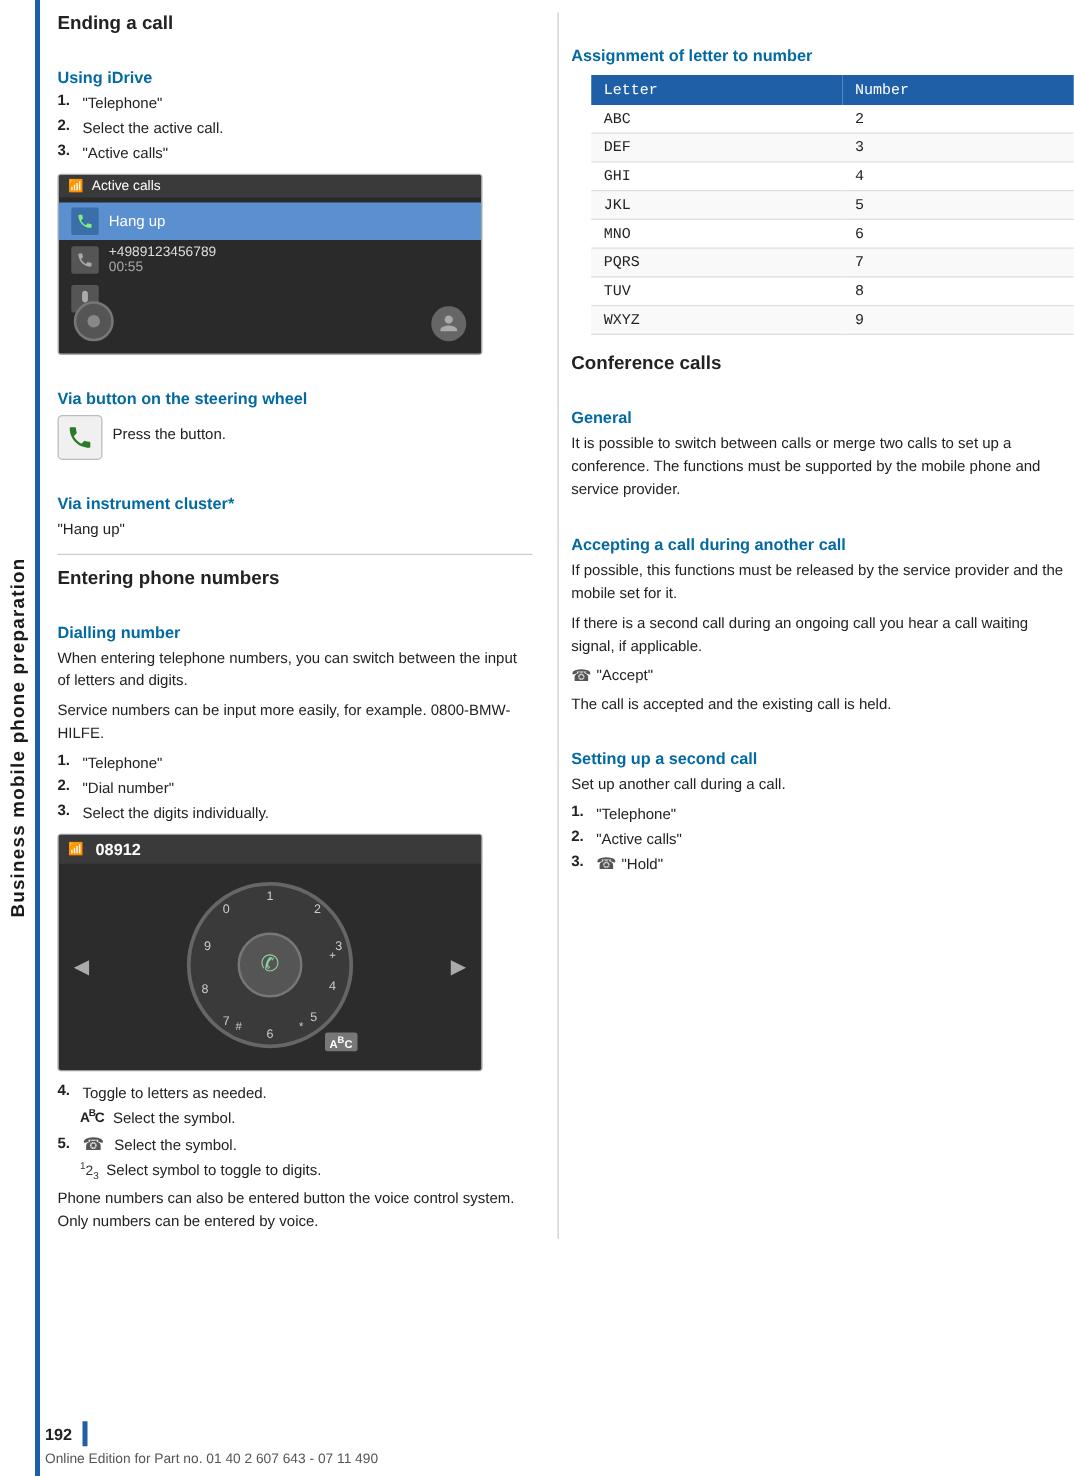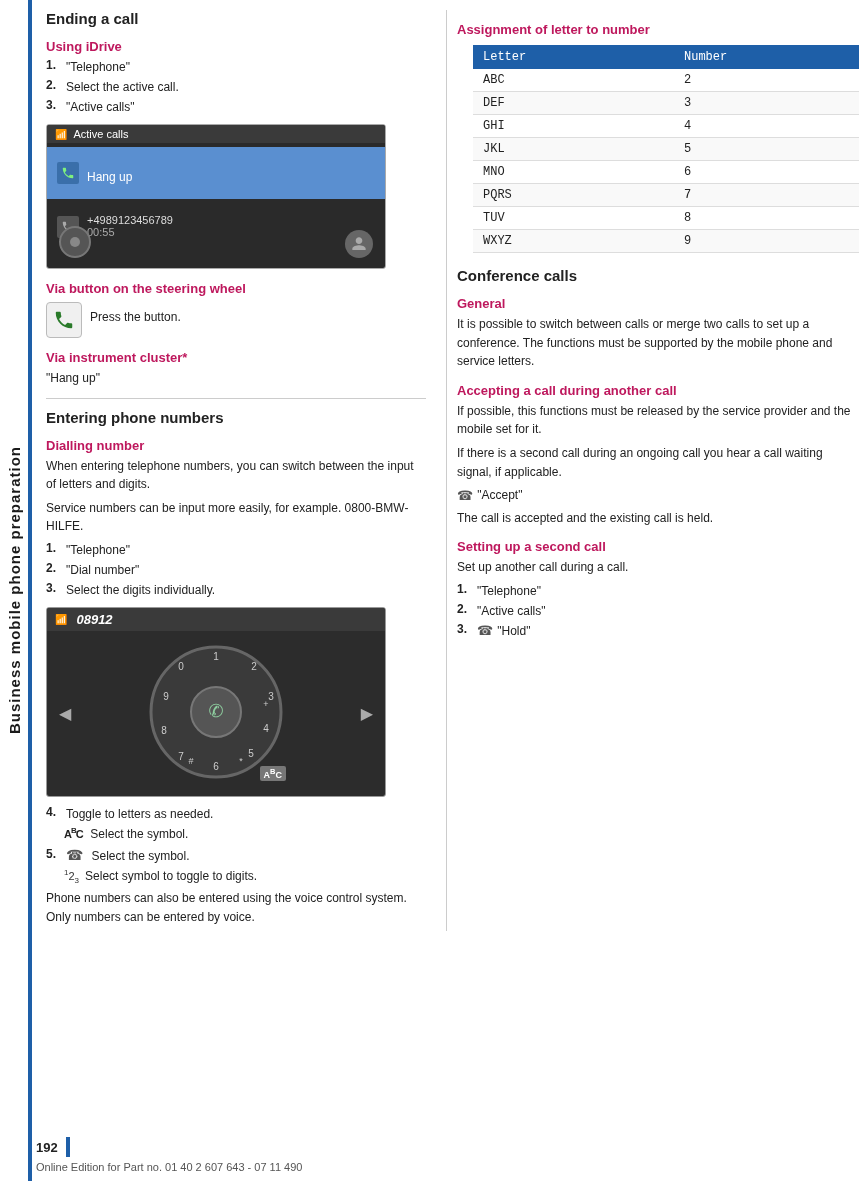--- a/index.html
+++ b/index.html
@@ -74,22 +74,22 @@
     h1.page-title {
       font-size: 15px;
       font-weight: bold;
       color: #222;
       margin-bottom: 10px;
     }
 
     h2.section-title {
       font-size: 13px;
       font-weight: bold;
-      color: #be185d;
-      margin-top: 12px;
+      color: #0369a1;
+      margin-top: 27px;
       margin-bottom: 4px;
     }
 
     
     .screenshot-box {
       width: 340px;
       height: 145px;
       background: #d0d0d0;
       border: 1px solid #aaa;
       border-radius: 3px;
@@ -114,25 +114,25 @@
       align-items: center;
       gap: 6px;
     }
 
     .screenshot-title-bar .wifi-icon {
       font-size: 10px;
       color: #aaa;
     }
 
     .menu-item {
-      padding: 15px 10px;
+      padding: 4px 10px;
       font-size: 12px;
       color: #e0e0e0;
       display: flex;
-      align-items: flex-end;
+      align-items: center;
       gap: 8px;
     }
     .menu-item.highlighted {
       background: #5a8fd0;
       color: #fff;
     }
     .menu-item .phone-icon {
       width: 22px;
       height: 22px;
       background: #555;
@@ -203,21 +203,20 @@
       display: flex;
       align-items: center;
       gap: 5px;
     }
     .dial-number-bar .wifi-icon2 { color: #aaa; font-size: 10px; }
     .dial-input-text {
       color: #fff;
       font-size: 13px;
       font-weight: bold;
       margin-left: 4px;
-      font-style: italic;
     }
 
     .dial-pad-area {
       flex: 1;
       display: flex;
       align-items: center;
       justify-content: center;
       position: relative;
       width: 100%;
     }
@@ -494,21 +493,21 @@
       <span class="step-num">5.</span>
       <span style="font-size:14px; color:#555; margin-right:4px;">☎</span>
       <span class="step-content">Select the symbol.</span>
     </div>
 
     <div style="margin-left: 18px; margin-bottom: 4px; display:flex; align-items:center; gap:4px;">
       <span class="num-badge" style="font-size:11px;"><sup style="font-size:8px;">1</sup>2<sub style="font-size:8px;">3</sub></span>
       <span class="step-content">Select symbol to toggle to digits.</span>
     </div>
 
-    <p class="section-paragraph">Phone numbers can also be entered using the voice control system. Only numbers can be entered by voice.</p>
+    <p class="section-paragraph">Phone numbers can also be entered button the voice control system. Only numbers can be entered by voice.</p>
 
   </div>
 
   <div class="right-col">
 
     <h2 class="section-title">Assignment of letter to number</h2>
 
     <table class="letter-table">
       <thead>
         <tr>
@@ -548,21 +547,21 @@
           <tr>
             <td>WXYZ</td>
             <td>9</td>
           </tr>
         </tbody>
     </table>
 
     <h1 class="page-title" style="margin-top:14px;">Conference calls</h1>
 
     <h2 class="section-title">General</h2>
-    <p class="section-paragraph">It is possible to switch between calls or merge two calls to set up a conference. The functions must be supported by the mobile phone and service letters.</p>
+    <p class="section-paragraph">It is possible to switch between calls or merge two calls to set up a conference. The functions must be supported by the mobile phone and service provider.</p>
 
     <h2 class="section-title">Accepting a call during another call</h2>
     <p class="section-paragraph">If possible, this functions must be released by the service provider and the mobile set for it.</p>
     <p class="section-paragraph">If there is a second call during an ongoing call you hear a call waiting signal, if applicable.</p>
     <div style="display:flex; align-items:center; gap:4px; margin-bottom:4px;">
       <span style="font-size:13px; color:#555;">☎</span>
       <span class="section-paragraph" style="margin-bottom:0;">"Accept"</span>
     </div>
     <p class="section-paragraph">The call is accepted and the existing call is held.</p>
 

